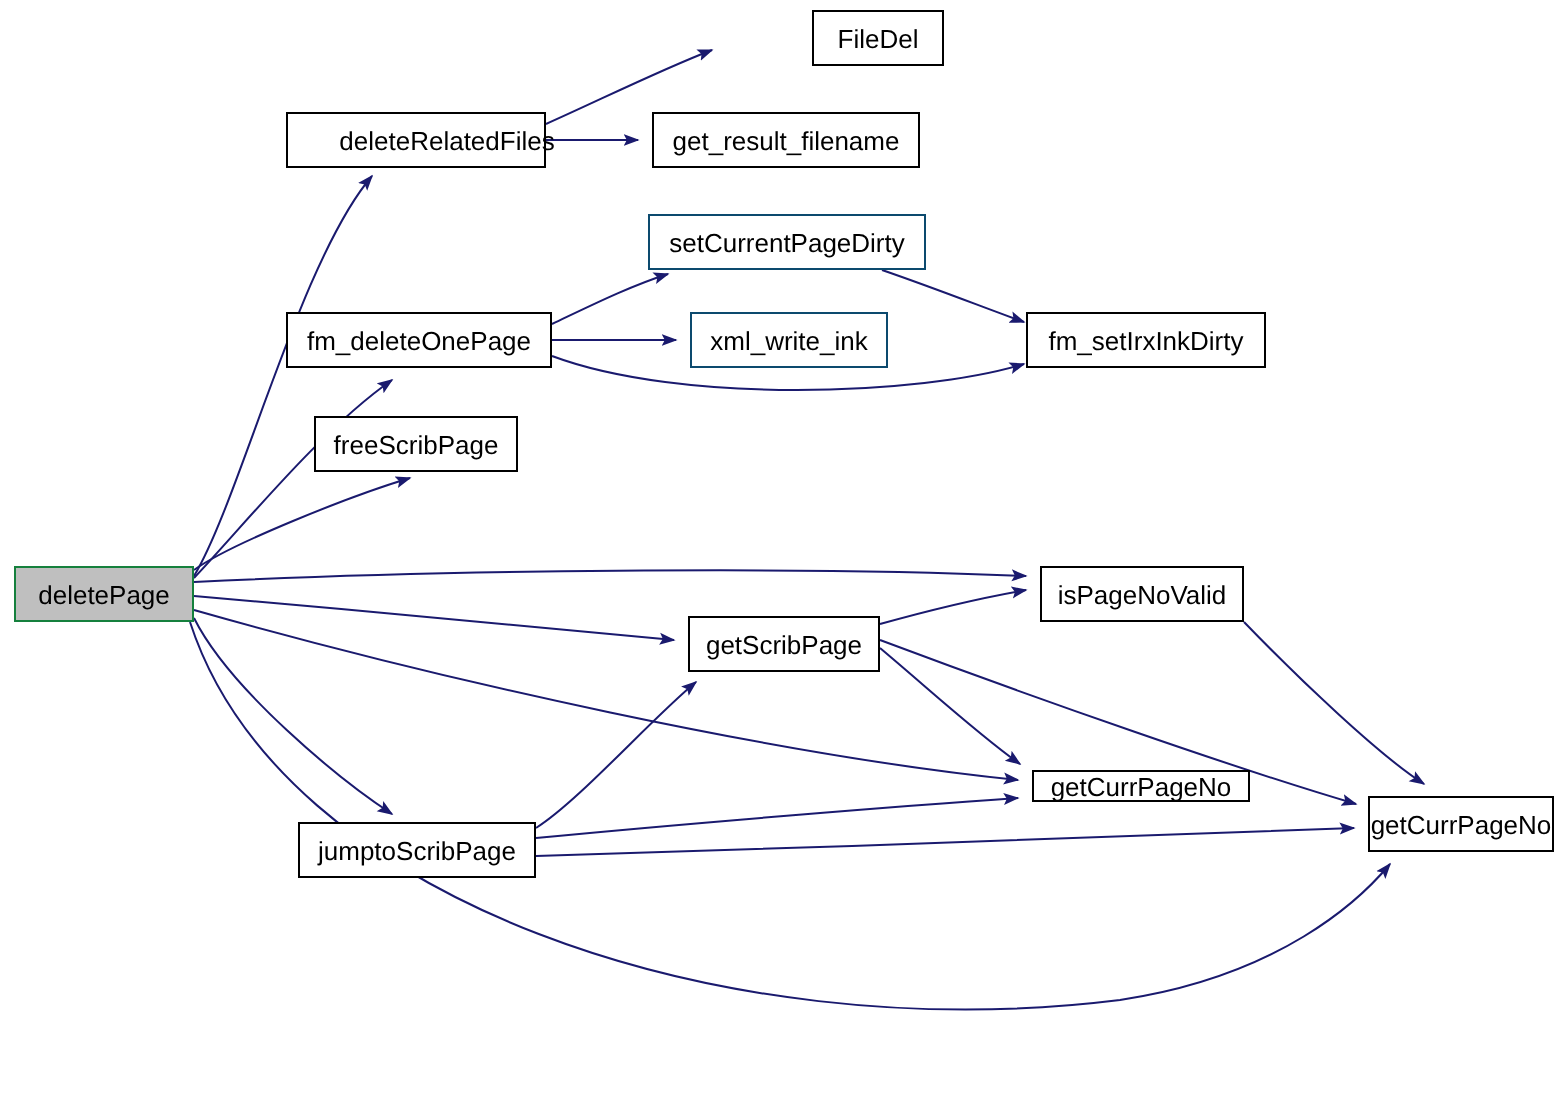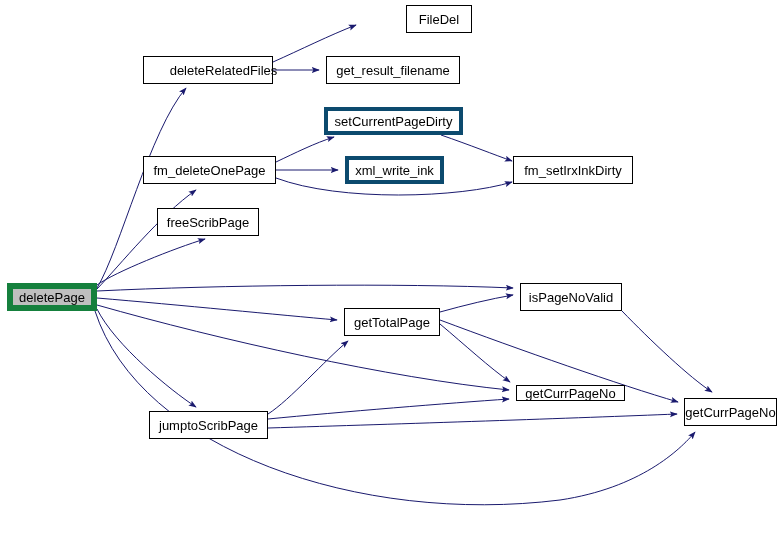--- a/index.html
+++ b/index.html
@@ -5,22 +5,22 @@
   html,body{margin:0;padding:0;background:#ffffff;}
   body{width:784px;height:556px;overflow:hidden;
        font-family:"Liberation Sans","DejaVu Sans",sans-serif;}
   #canvas{position:relative;width:784px;height:556px;background:#ffffff;}
   #edges{position:absolute;left:0;top:0;width:784px;height:556px;}
   .node{position:absolute;box-sizing:border-box;display:flex;
         align-items:center;justify-content:center;
         background:#ffffff;border:1px solid #000000;
         font-size:13px;color:#000000;white-space:nowrap;
         letter-spacing:0px;line-height:1;}
-  .node.root{background:#bfbfbf;border:6px solid #15803d;}
-  .node.hl{border:4px solid #0c4a6e;}
+  .node.root{background:#bfbfbf;border:1px solid #15803d;}
+  .node.hl{border:1px solid #0c4a6e;}
 </style>
 </head>
 <body>
 
 <div id="canvas">
   <svg id="edges" viewBox="0 0 784 556" xmlns="http://www.w3.org/2000/svg">
     <defs>
       <marker id="arrow" markerWidth="9" markerHeight="9" refX="7.2" refY="3.2" orient="auto" markerUnits="userSpaceOnUse">
         <path d="M0,0.2 L8,3.2 L0,6.2 L1.6,3.2 z" fill="#1a1a6e"></path>
       </marker>
@@ -74,21 +74,21 @@
       <div class="node" style="left: 513px; top: 156px; width: 120px; height: 28px;">
         <span>fm_setIrxInkDirty</span>
       </div>
       <div class="node" style="left: 157px; top: 208px; width: 102px; height: 28px;">
         <span>freeScribPage</span>
       </div>
       <div class="node" style="left: 520px; top: 283px; width: 102px; height: 28px;">
         <span>isPageNoValid</span>
       </div>
       <div class="node" style="left: 344px; top: 308px; width: 96px; height: 28px;">
-        <span>getTotalPage</span>
+        <span>getScribPage</span>
       </div>
       <div class="node" style="left: 516px; top: 385px; width: 109px; height: 16px;">
         <span>getCurrPageNo</span>
       </div>
       <div class="node" style="left: 684px; top: 398px; width: 93px; height: 28px;">
         <span>getCurrPageNo</span>
       </div>
       <div class="node" style="left: 149px; top: 411px; width: 119px; height: 28px;">
         <span>jumptoScribPage</span>
       </div>

